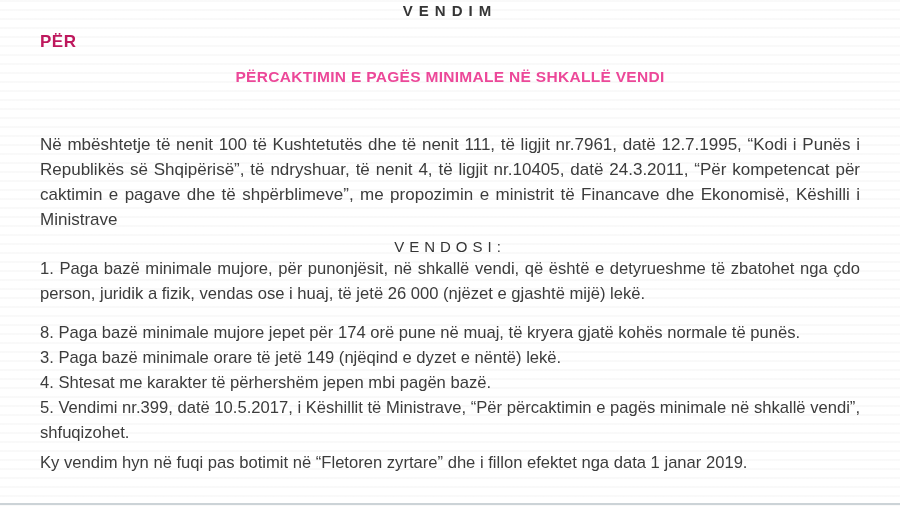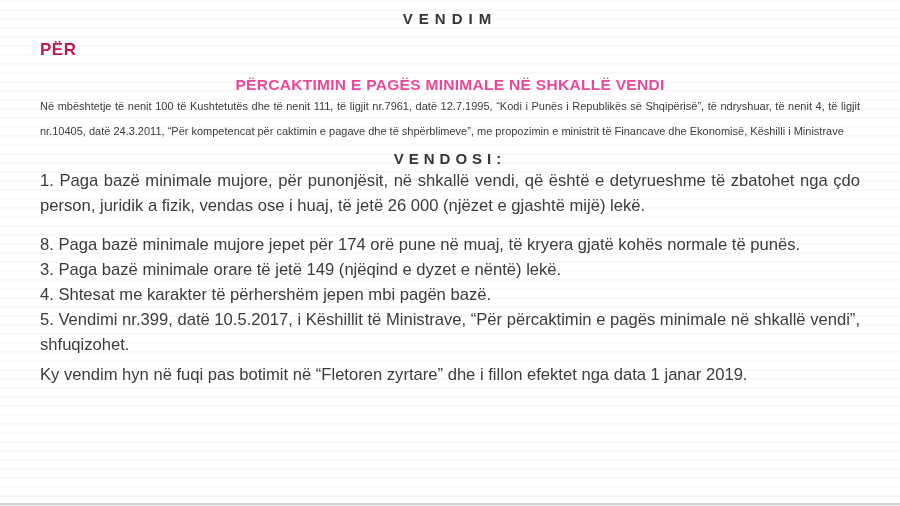--- a/index.html
+++ b/index.html
@@ -29,21 +29,21 @@
       rgba(255,255,255,0) 2px,
       rgba(255,255,255,0) 9px
     );
     pointer-events: none;
   }
 
   .page {
     position: relative;
     width: 900px;
     height: 506px;
-    padding: 10px 40px 0 40px;
+    padding: 2px 40px 0 40px;
   }
 
   .doc-title {
     text-align: center;
     font-weight: bold;
     font-size: 15px;
     letter-spacing: 6px;
     color: #353535;
     line-height: 18px;
   }
@@ -61,29 +61,30 @@
     margin-top: 15px;
     text-align: center;
     font-weight: bold;
     font-size: 15.5px;
     letter-spacing: 0.3px;
     color: #ec4899;
     line-height: 19px;
   }
 
   .preamble {
-    font-size: 11px;
+    margin-top: 46px;
+    font-size: 17px;
     line-height: 25px;
     text-align: justify;
   }
 
   .decision-heading {
     margin-top: 6px;
     text-align: center;
-    font-weight: bold;
+    font-weight: normal;
     font-size: 15px;
     letter-spacing: 5px;
     color: #353535;
     line-height: 18px;
   }
 
   .item {
     font-size: 16.6px;
     line-height: 25px;
     text-align: justify;

